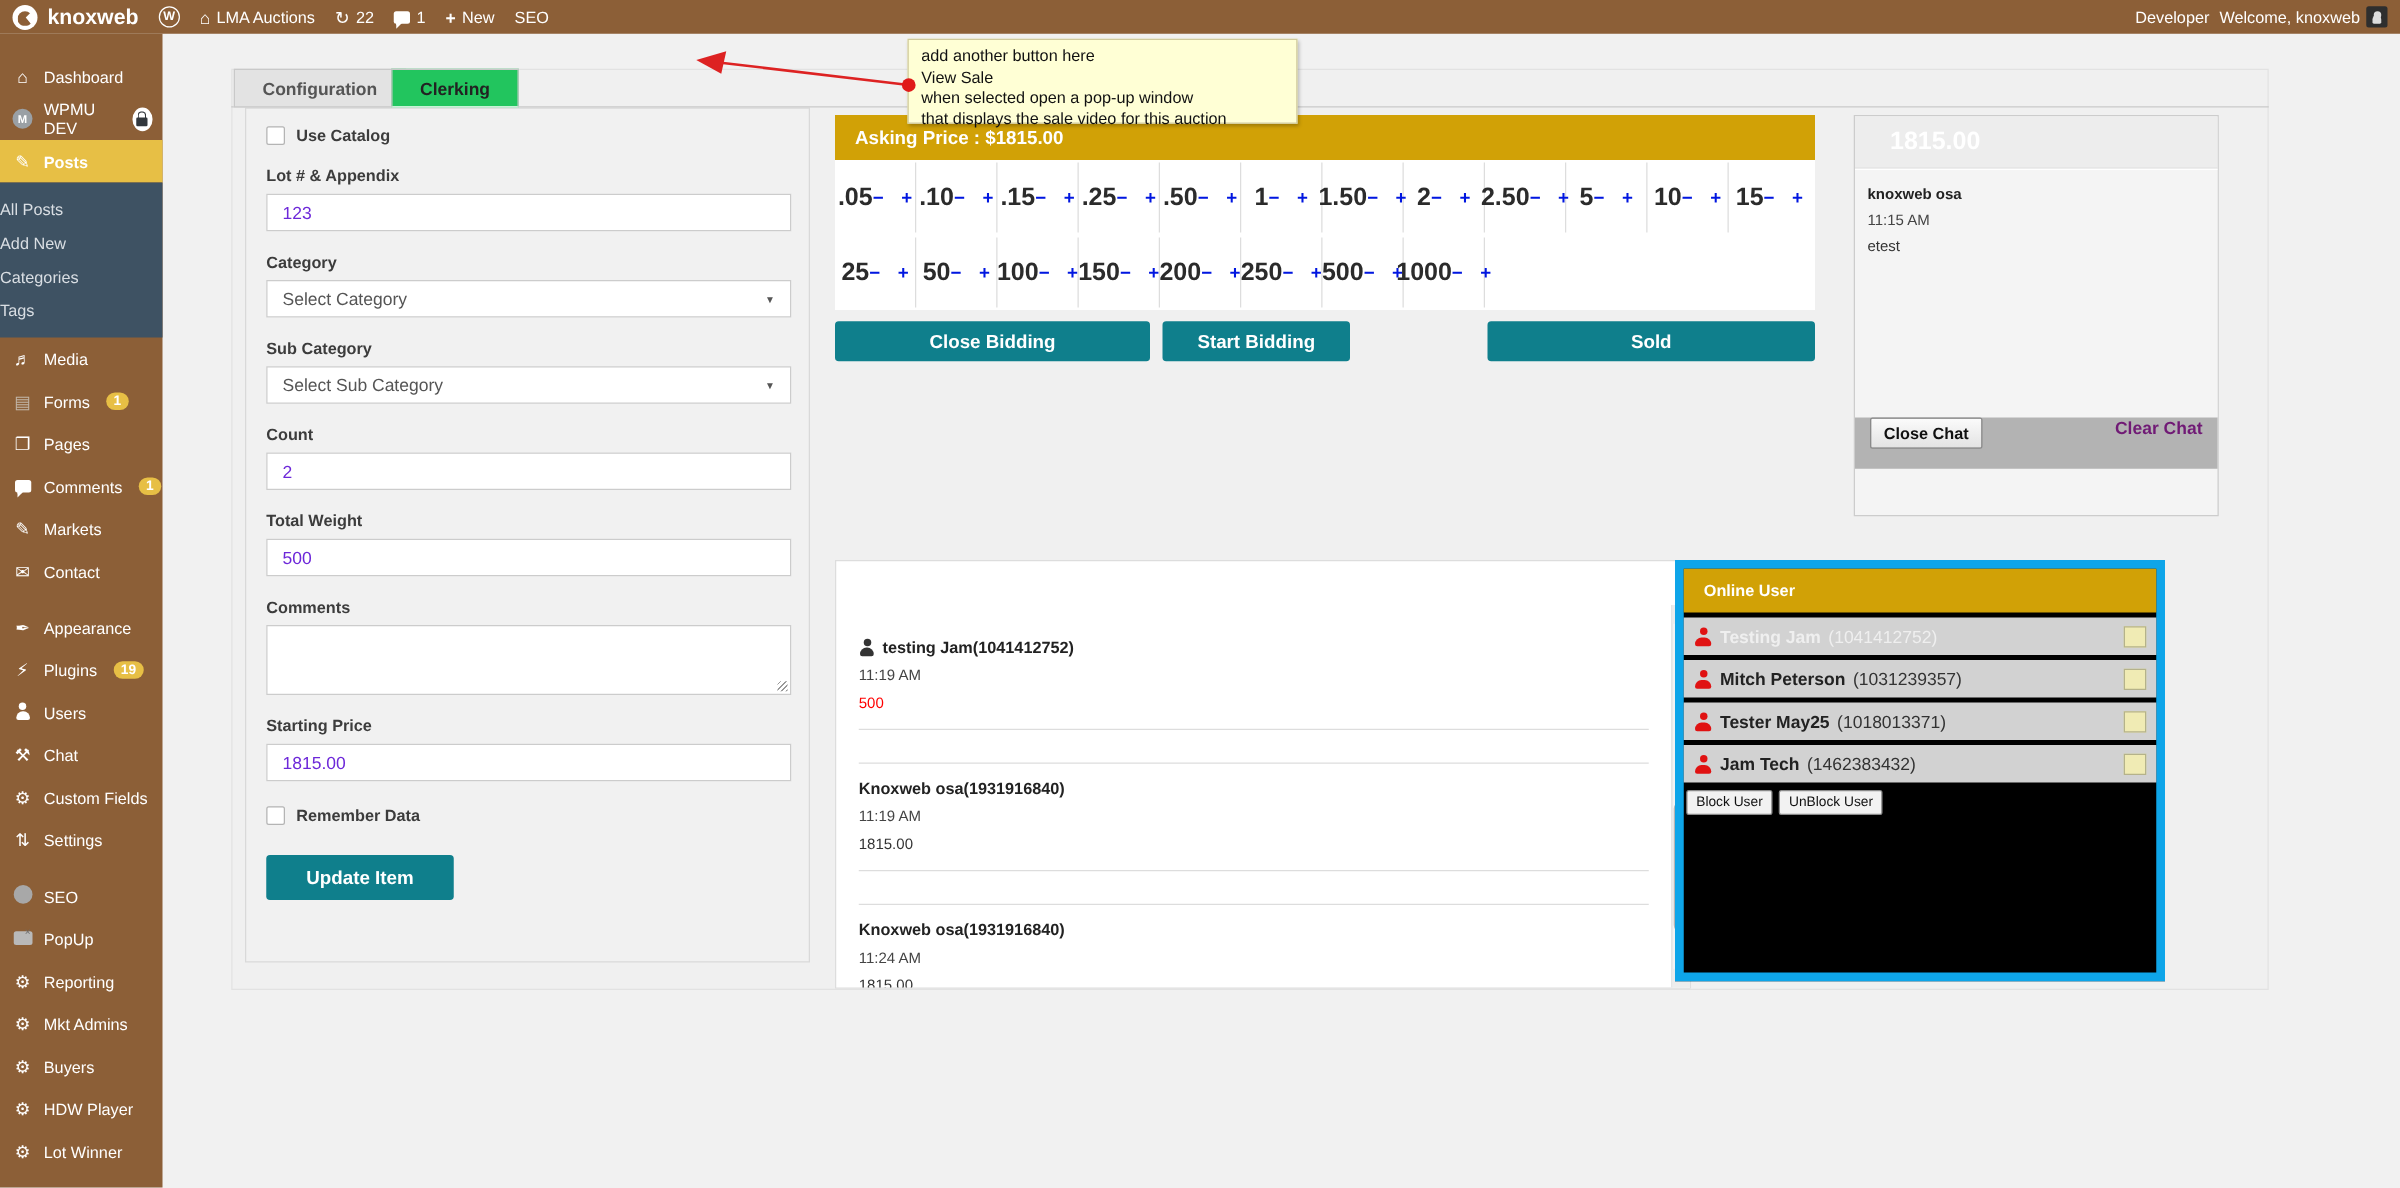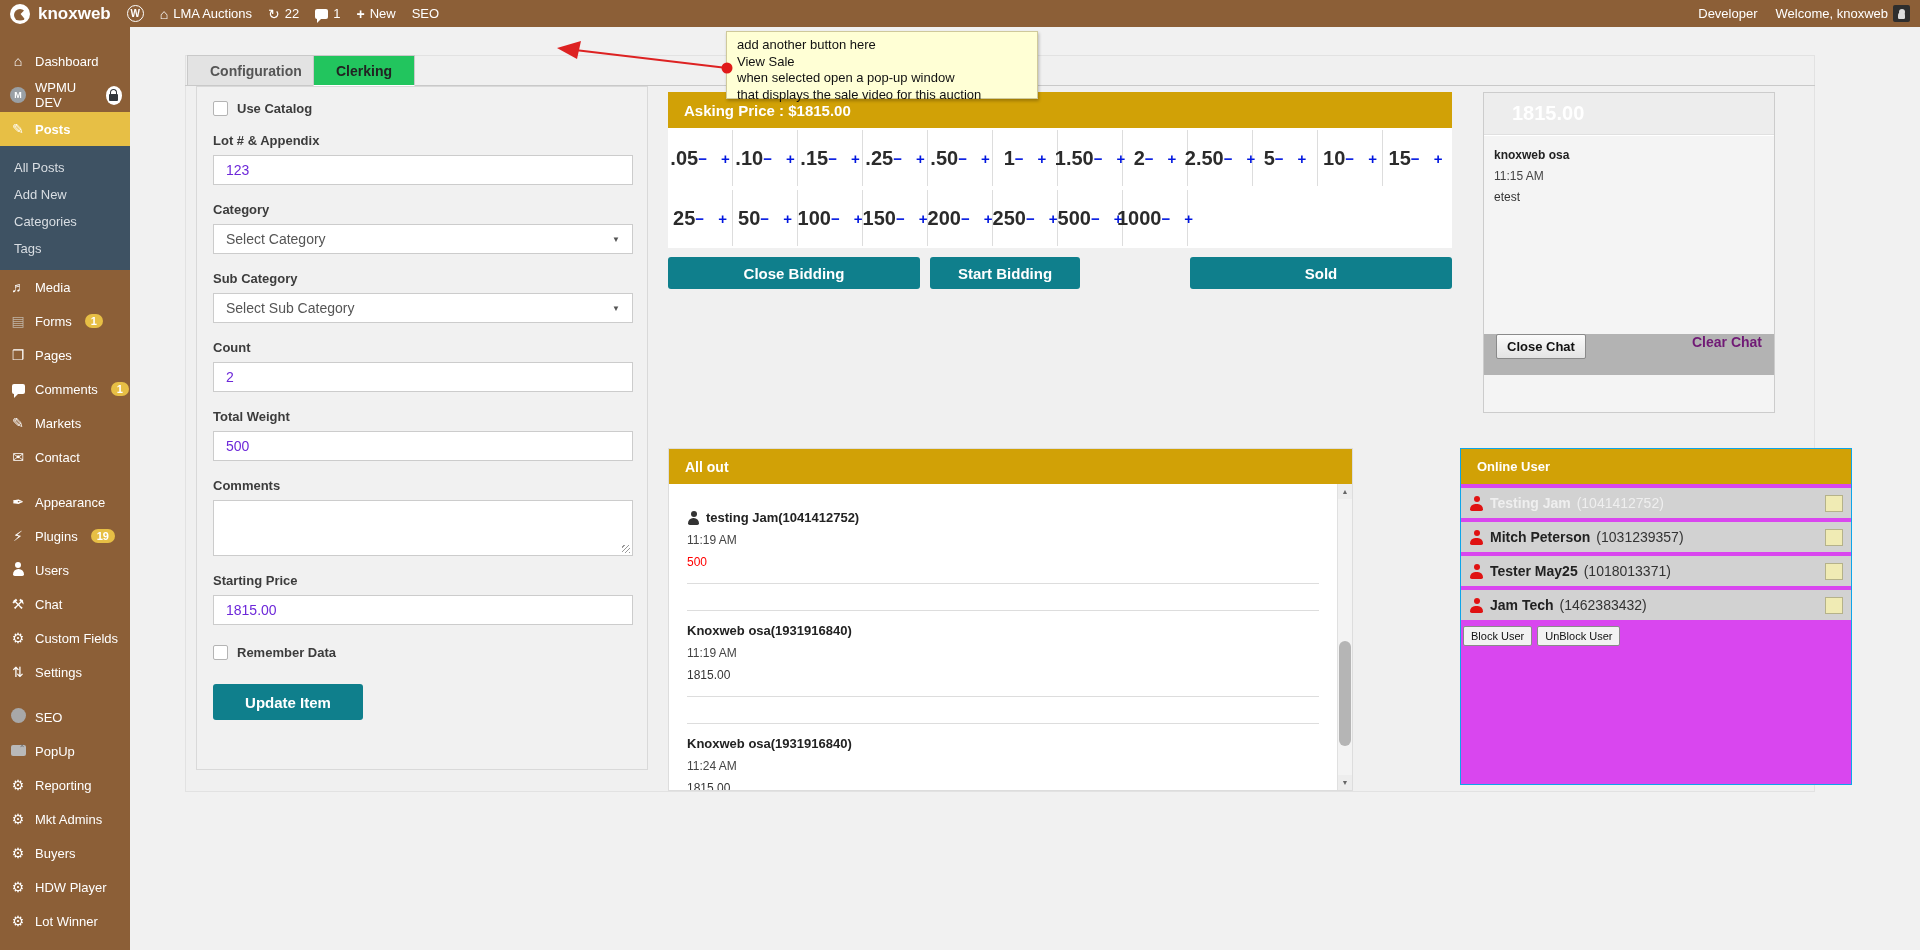--- a/index.html
+++ b/index.html
@@ -13,31 +13,31 @@
   .brand{display:flex;align-items:center;gap:8px;font-size:17px;font-weight:700}
   .brandlogo{width:20px;height:20px;border-radius:50%;background:#fff;position:relative;overflow:hidden}
   .brandlogo:after{content:"";position:absolute;left:4px;top:5px;width:12px;height:12px;border-radius:50%;
     background:#8c5f37;clip-path:polygon(0 0,100% 0,55% 45%,100% 100%,0 100%)}
   .abar-item{display:flex;align-items:center;gap:5px;font-size:13px;color:#fff;white-space:nowrap}
   .wplogo{width:17px;height:17px;border:1.5px solid #fff;border-radius:50%;display:flex;align-items:center;
     justify-content:center;font-size:10px;font-weight:700}
   .glyph{font-size:14px;line-height:1}
   .bubble{display:inline-block;width:13px;height:10px;background:#fff;border-radius:2px;position:relative}
   .bubble:after{content:"";position:absolute;left:2px;bottom:-4px;border:3px solid transparent;border-top-color:#fff;border-left-color:#fff}
-  .abar-right{margin-left:auto;display:flex;align-items:center;gap:18px}
+  .abar-right{margin-left:auto;display:flex;align-items:center;gap:8px}
   .avatar{width:17px;height:17px;background:#2e2e2e;border-radius:2px;display:flex;align-items:center;justify-content:center;color:#ddd}
   .avatar .person{width:9px;height:10px}
 
   
   .sidebar{position:absolute;left:0;top:27px;width:130px;height:923px;background:#8c5f37;padding-top:17px;z-index:40}
   .sb-item{height:34px;display:flex;align-items:center;gap:9px;padding:0 8px 0 10px;color:#fff;font-size:13px;cursor:pointer}
   .sb-item .ic{width:16px;text-align:center;font-size:14px;flex:0 0 16px}
   .sb-item.active{background:#e7bf45;font-weight:700}
   .sb-sub{background:#3e5263;padding:8px 0}
-  .sb-subitem{height:27px;display:flex;align-items:center;padding-left:14px;color:#d9dee3;font-size:13px;cursor:pointer}
+  .sb-subitem{height:27px;display:flex;align-items:center;color:#d9dee3;font-size:13px;cursor:pointer}
   .sb-spacer{height:11px}
   .badge{background:#e7bf45;color:#fff;font-size:11px;font-weight:700;border-radius:9px;padding:1px 6px;margin-left:4px}
   .dimic{color:#c2b6a8}
   .graycirc{width:15px;height:15px;border-radius:50%;background:#a8a8a8;display:inline-block}
   .grayrect{width:15px;height:11px;background:#b9b9b9;border-radius:2px;display:inline-block;position:relative}
   .grayrect:after{content:"×";position:absolute;right:1px;top:-4px;font-size:8px;color:#6e6e6e}
   .wpmuic{width:16px;height:16px;border-radius:50%;background:#9aa0a5;color:#fff;font-size:9px;font-weight:700;
     display:flex;align-items:center;justify-content:center}
   .lockwrap{margin-left:auto;width:19px;height:19px;border-radius:50%;background:#fff;display:flex;align-items:center;justify-content:center}
   .lock{width:9px;height:7px;background:#32373c;border-radius:1px;position:relative;margin-top:4px}
@@ -111,21 +111,21 @@
   .msgname{font-weight:700;font-size:13px;color:#222;display:flex;align-items:center;gap:6px}
   .msgtime{font-size:12px;color:#444;margin-top:8px}
   .msgval{font-size:12px;color:#333;margin-top:8px}
   .msgval.red{color:#f00}
   .scrollbar{position:absolute;right:0;top:35px;bottom:0;width:15px;background:#f3f3f3;border-left:1px solid #e0e0e0}
   .sb-arrow{position:absolute;left:0;width:14px;height:15px;display:flex;align-items:center;justify-content:center;
     font-size:7px;color:#666;background:#ededed;cursor:pointer}
   .sb-thumb{position:absolute;left:1px;width:12px;border-radius:6px;background:#b5b5b5;cursor:pointer}
 
   
-  .online{position:absolute;left:1460px;top:448px;width:392px;height:337px;background:#d946ef;border:1px solid #0ea5e9;z-index:2}
+  .online{position:absolute;left:1340px;top:448px;width:392px;height:337px;background:#000000;border:7px solid #0ea5e9;z-index:2}
   .onlinehdr{height:35px;font-size:13px}
   .ou-row{height:30px;margin-top:4px;background:#d2d2d2;display:flex;align-items:center;padding:0 8px;gap:6px;cursor:pointer}
   .ou-row .person{color:#e01212;width:15px;height:15px}
   .ou-name{font-weight:700;font-size:14px;color:#222}
   .ou-id{font-size:14px;color:#333}
   .ou-row.light .ou-name,.ou-row.light .ou-id{color:#efefef}
   .ou-check{margin-left:auto;width:18px;height:17px;background:#f0ebb4;border:1px solid #b5b28a;cursor:pointer}
   .ou-btns{display:flex;gap:5px;margin:6px 2px}
   .smallbtn{height:20px;padding:0 7px;font-size:11px;font-weight:400;background:#f2f2f2;border:1px solid #8a8a8a;border-radius:2px}
 </style>
@@ -489,21 +489,20 @@
     <div class="chattime">11:15 AM</div>
     <div class="chattext">etest</div>
   </div>
   <div class="chatbar">
     <div class="classicbtn closechat">Close Chat</div>
     <div class="clearchat">Clear Chat</div>
   </div>
 </div>
 
 <div class="allout">
-  <div class="goldhdr allouthdr">All out</div>
   <div class="alloutbody">
     <div class="msg">
       <div class="msgname">
           <span class="person" style="color:#333"></span>
           <span>testing Jam(1041412752)</span>
         </div>
       <div class="msgtime">11:19 AM</div>
       <div class="msgval red">500</div>
     </div>
     <div class="msg">

